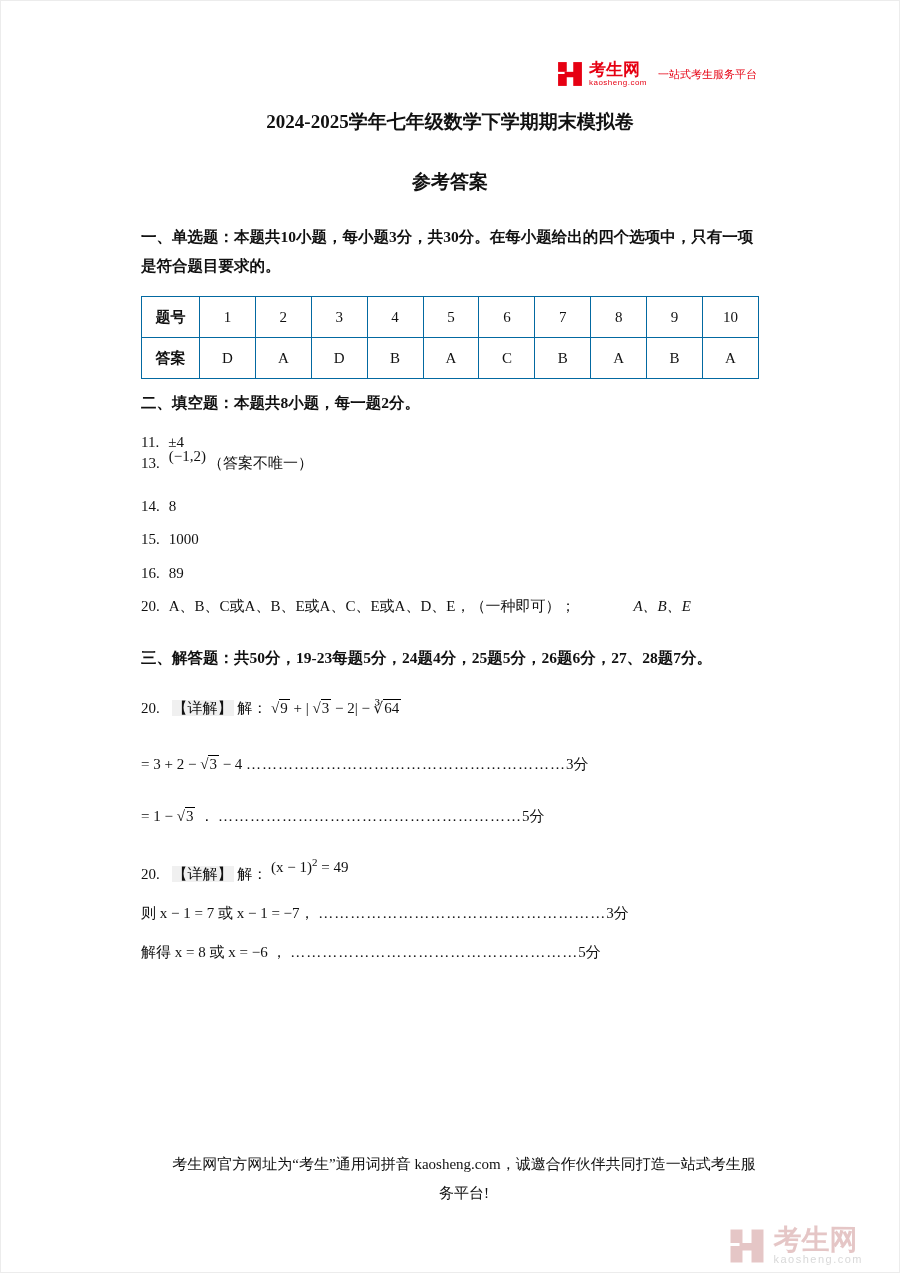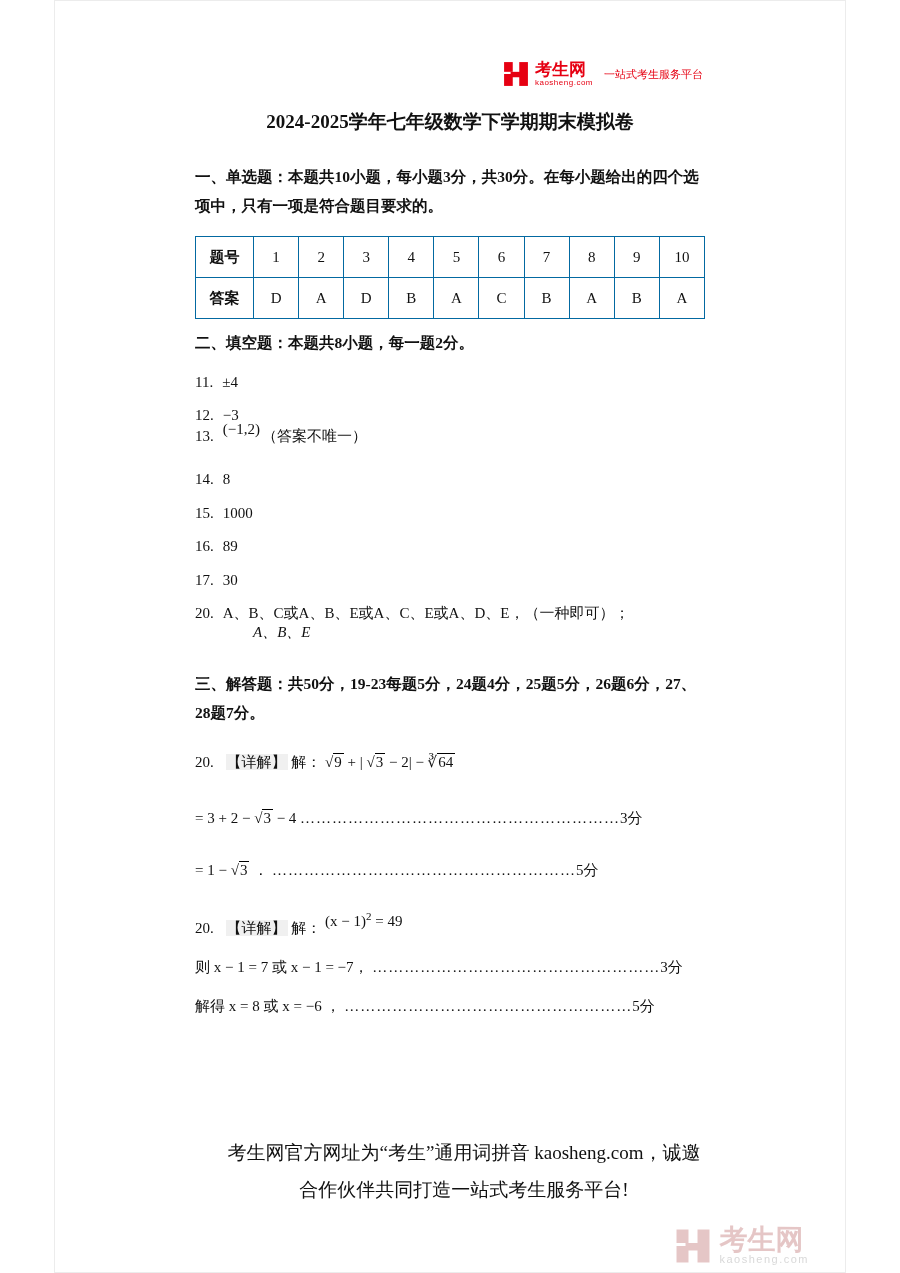--- a/index.html
+++ b/index.html
@@ -1,19 +1,19 @@
 <!DOCTYPE html>
 <html><head>
   <meta charset="utf-8">
   <style>
     * { box-sizing: border-box; }
     html, body { margin: 0; padding: 0; background: #ffffff; }
     .page {
       position: relative;
-      width: 792px;
+      width: 900px;
       height: 1273px;
       margin: 0 auto;
       background: #ffffff;
       border: 1px solid #ececec;
       overflow: hidden;
       font-family: "Liberation Serif", "DejaVu Serif", serif;
       color: #111;
       font-size: 15px;
     }
     .content { padding: 58px 140px 0 140px; }
@@ -59,21 +59,21 @@
     .sol-line.big-gap { margin-top: 34px; }
 
     .math { white-space: nowrap; }
     .sqrt { white-space: nowrap; }
     .sqrt .rb { border-top: 1px solid #000; padding: 0 2px 0 1px; }
     .sup { vertical-align: super; font-size: 11px; line-height: 0; }
     .dots { letter-spacing: 1px; color: #111; }
 
     .footer-note {
       position: absolute; left: 156px; right: 140px; bottom: 64px;
-      text-align: center; font-size: 19px; line-height: 1.95; margin-left: 12px;
+      text-align: center; font-size: 15px; line-height: 1.95; margin-left: 12px;
     }
 
     .watermark {
       position: absolute; right: 36px; bottom: 6px;
       display: flex; align-items: center; gap: 8px;
       opacity: .8;
     }
     .wm-icon { width: 36px; height: 36px; color: #dfb9b9; flex: 0 0 auto; }
     .wm-text { display: flex; flex-direction: column; line-height: 1.05; }
     .wm-name { font-family: "Liberation Sans", sans-serif; font-weight: bold; font-size: 28px; color: #dfb9b9; }
@@ -94,20 +94,21 @@
     <div class="brand-text">
       <span class="brand-name">考生网</span>
       <span class="brand-domain">kaosheng.com</span>
     </div>
     <span class="brand-tagline">一站式考生服务平台</span>
   </div>
 
   <div class="content">
 
     <div class="title">2024-2025学年七年级数学下学期期末模拟卷</div>
+    <div class="subtitle">参考答案</div>
 
     <div class="sec-heading">一、单选题：本题共10小题，每小题3分，共30分。在每小题给出的四个选项中，只有一项是符合题目要求的。</div>
 
     <table class="answer-table">
       <colgroup>
         <col style="width:58px">
         <col>
           <col>
           <col>
           <col>
@@ -147,37 +148,31 @@
       </tr>
     </tbody>
       </table>
 
     <div class="sec-heading tight">二、填空题：本题共8小题，每一题2分。</div>
 
     <div class="items">
       <div class="item">
         <span class="no">11.</span><span class="ans">±4</span>
       </div>
-      <div class="item">
-        <span class="no">12.</span><span class="ans">−3</span>
-      </div>
       <div class="item" style="margin-top:2px;">
         <span class="no">13.</span><span class="ans raised">(−1,2)</span><span class="note">（答案不唯一）</span>
       </div>
       <div class="item" style="margin-top:24px;">
         <span class="no">14.</span><span class="ans">8</span>
       </div>
       <div class="item">
         <span class="no">15.</span><span class="ans">1000</span>
       </div>
       <div class="item">
         <span class="no">16.</span><span class="ans">89</span>
-      </div>
-      <div class="item">
-        <span class="no">17.</span><span class="ans">30</span>
       </div>
       <div class="item">
         <span class="no">20.</span><span class="ans">A、B、C或A、B、E或A、C、E或A、D、E，（一种即可）；</span><span class="gap-left">A、B、E</span>
       </div>
     </div>
 
     <div class="sec-heading">三、解答题：共50分，19-23每题5分，24题4分，25题5分，26题6分，27、28题7分。</div>
 
     <div class="sol-head">
       <span class="no">20.</span>

